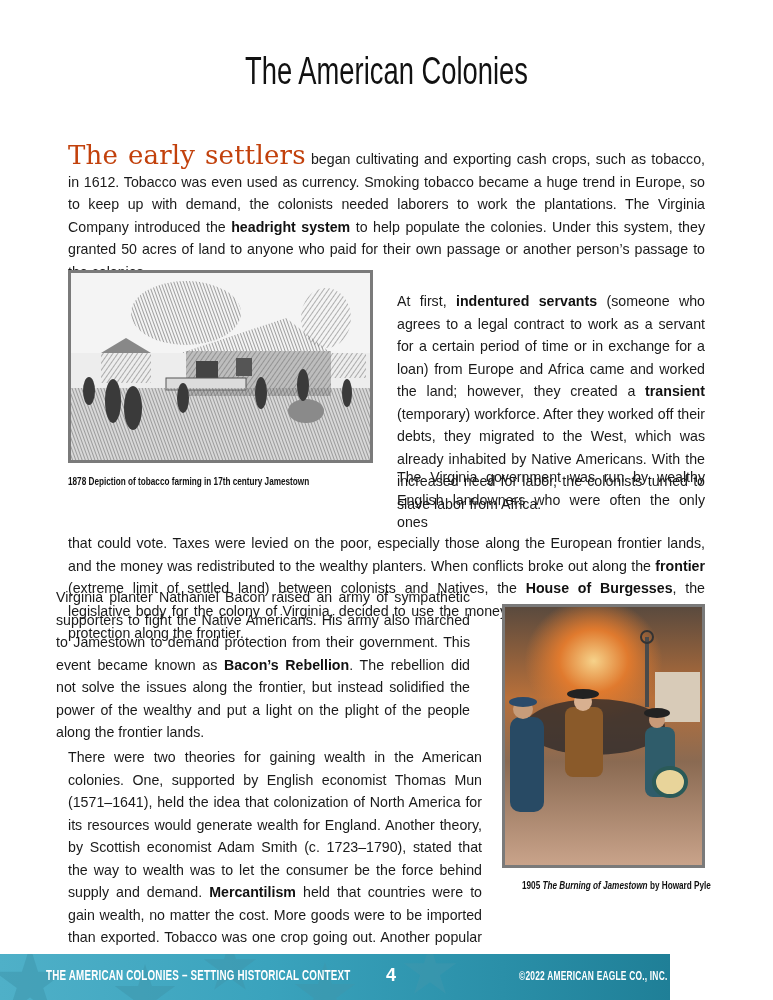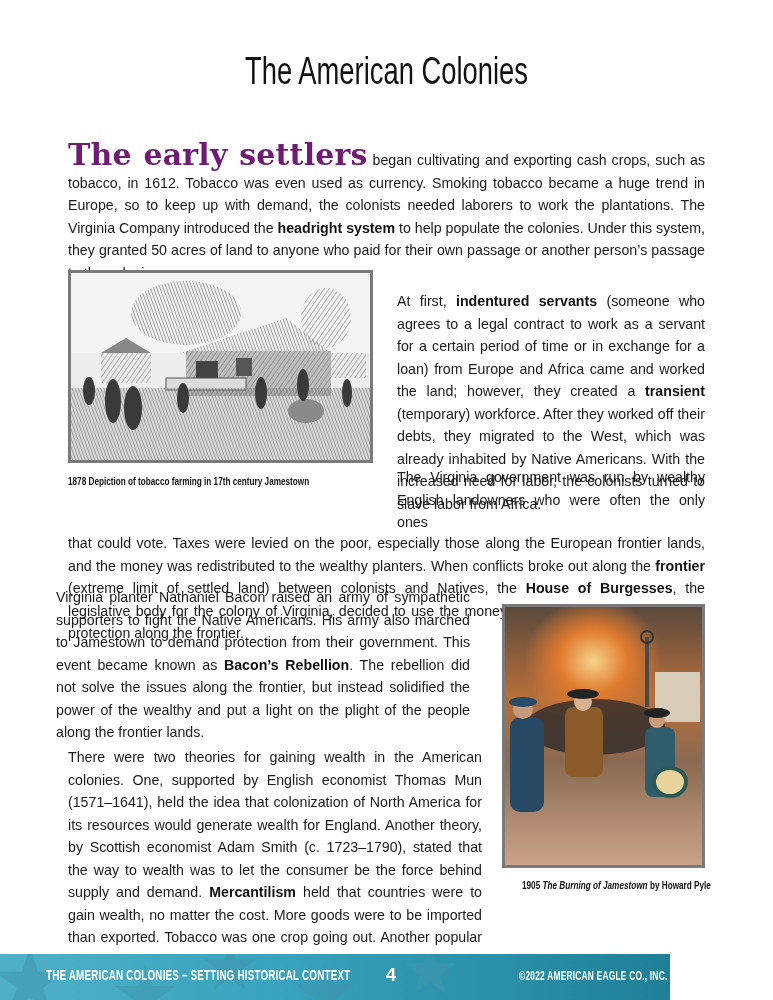--- a/index.html
+++ b/index.html
@@ -10,21 +10,21 @@
     position:absolute; top:50px; left:0; width:773px; text-align:center;
     font-family:"Liberation Sans", sans-serif; font-size:38px; font-weight:400;
     letter-spacing:0px; transform:scaleX(0.72); transform-origin:center;
     color:#111;
   }
 
   .para { position:absolute; font-size:14.2px; line-height:22.5px; text-align:justify; color:#1a1a1a; }
   .para b { font-weight:700; color:#111; }
 
   .lead {
-    font-family:"DejaVu Serif", serif; font-size:30px; font-weight:700; color:#701a75;
+    font-family:"DejaVu Serif", serif; font-size:26px; font-weight:400; color:#c2410c;
     letter-spacing:0.2px;
   }
 
   #p1 { left:68px; top:144px; width:637px; }
   #p2 { left:397px; top:290px; width:308px; }
   #p3a { left:397px; top:466px; width:308px; }
   #p3b { left:68px; top:532px; width:637px; }
   #p4 { left:56px; top:586px; width:414px; }
   #p5 { left:68px; top:746px; width:414px; }
 

